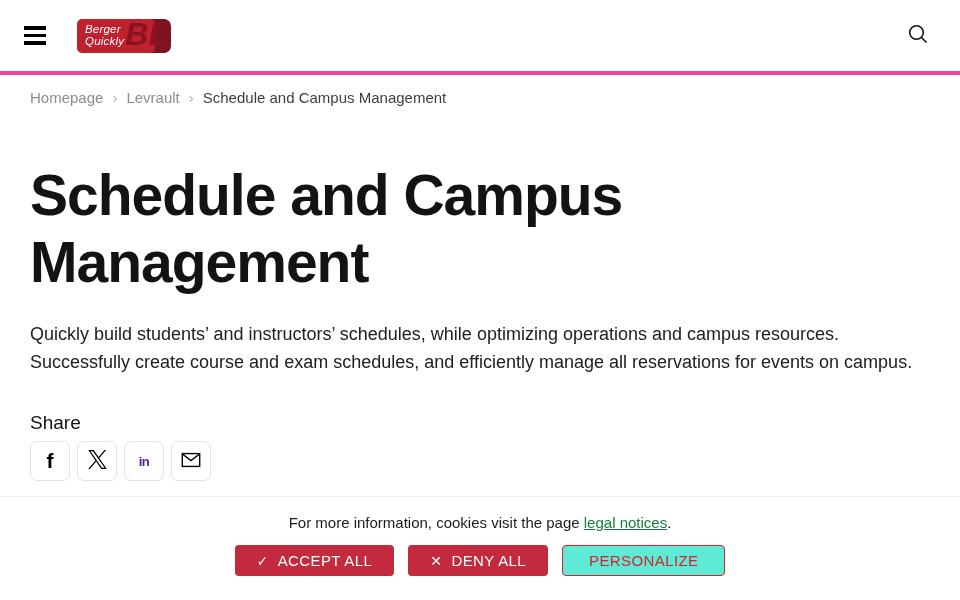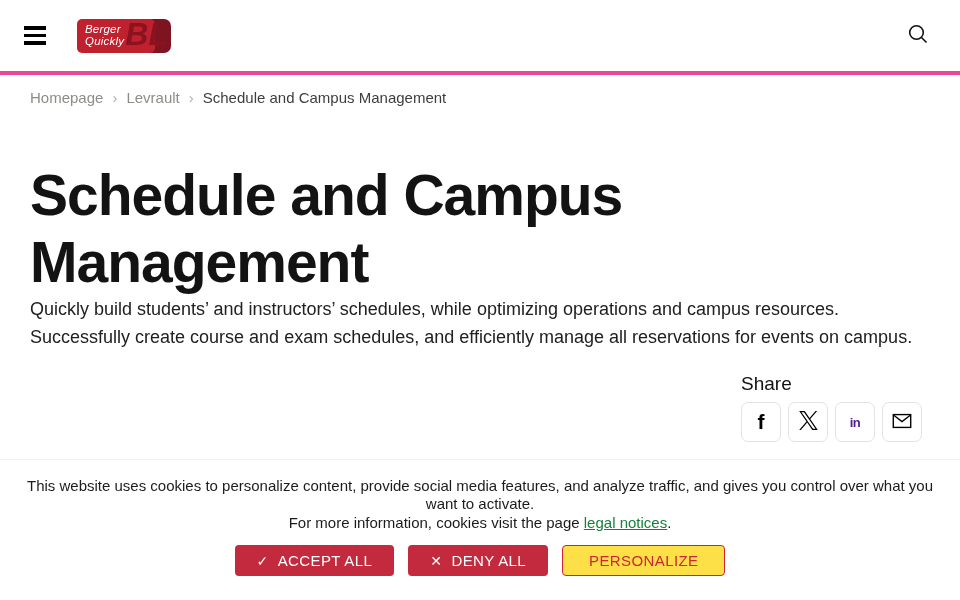--- a/index.html
+++ b/index.html
@@ -105,32 +105,33 @@
   .page-title {
     margin-top: 56px;
     font-size: 57px;
     line-height: 1.17;
     font-weight: 700;
     letter-spacing: -1px;
     color: #131313;
     max-width: 700px;
   }
   .page-desc {
+    margin-top: 25px;
     font-size: 18px;
     line-height: 28px;
     color: #212121;
     max-width: 900px;
   }
 
   
   .share-wrap {
     display: flex;
-    justify-content: flex-end;
+    justify-content: flex-start;
     padding: 0 38px 0 30px;
-    margin-top: 22px;
+    margin-top: 36px;
   }
   .share-label {
     font-size: 19px;
     color: #121212;
     margin-bottom: 7px;
   }
   .share-buttons { display: flex; gap: 7px; }
   .share-btn {
     width: 40px; height: 40px;
     background: #fff;
@@ -177,21 +178,21 @@
     font-family: "Liberation Sans", sans-serif;
     cursor: pointer;
   }
   .cookie-btn.filled {
     background: #c32a3e;
     color: #fff;
     border: none;
     padding: 0 22px;
   }
   .cookie-btn.outline {
-    background: #fde047;
+    background: #5eead4;
     color: #cf2433;
     border: 1.5px solid #cf2433;
     padding: 8px 26px;
   }
   .btn-glyph { font-size: 14px; }
 </style>
 </head>
 <body>
 
 <header class="header">
@@ -259,21 +260,20 @@
             <rect x="2.5" y="5" width="19" height="14"></rect>
             <path d="M3 5.8 12 12.6 21 5.8"></path>
           </svg>
         </span>
       </button>
     </div>
   </div>
 </div>
 
 <div class="cookie-banner">
-  <p class="cookie-text">This website uses cookies to personalize content, provide social media features, and analyze traffic, and gives you control over what you want to activate.</p>
   <p class="cookie-text"><span>For more information, cookies visit the page </span><a class="legal-link">legal notices</a><span>.</span></p>
   <div class="cookie-actions">
     <button class="cookie-btn filled">
       <span class="btn-glyph">✓</span>
       <span>ACCEPT ALL</span>
     </button>
     <button class="cookie-btn filled">
       <span class="btn-glyph">✕</span>
       <span>DENY ALL</span>
     </button>

